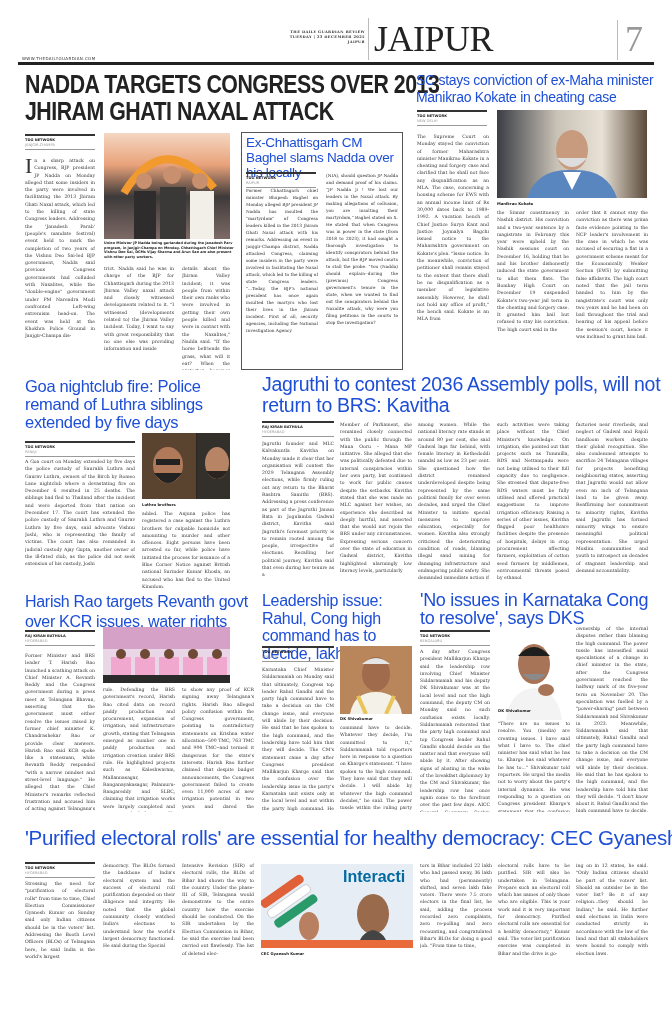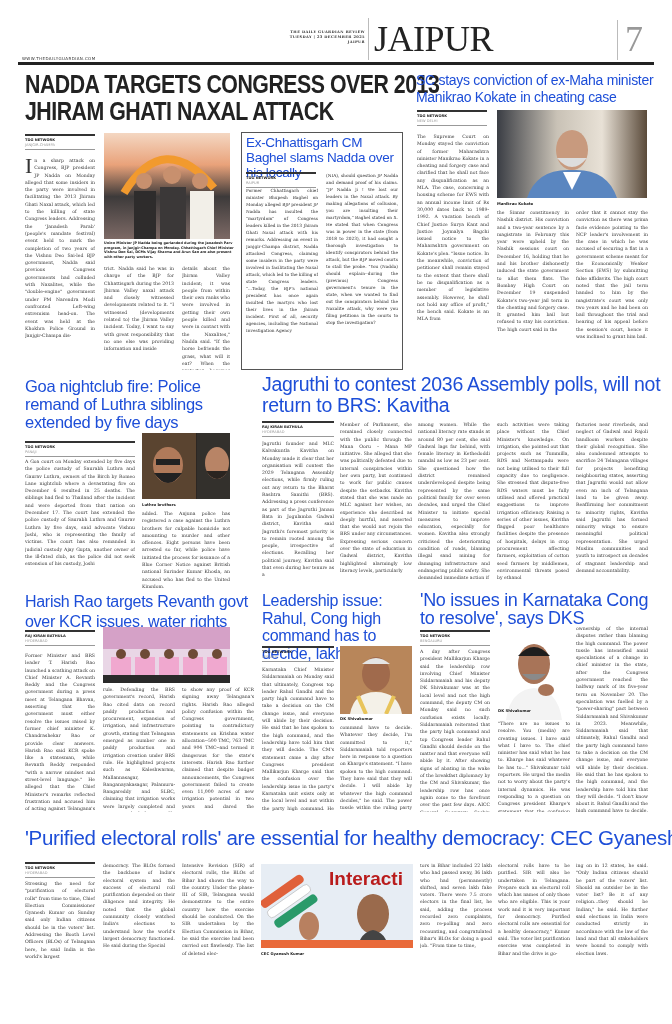--- a/index.html
+++ b/index.html
@@ -195,18 +195,18 @@
       <g transform="rotate(-35 30 40)">
         <rect x="5" y="20" width="50" height="9" rx="4" fill="#e0603a"></rect>
         <rect x="5" y="32" width="50" height="9" rx="4" fill="#fff" stroke="#aaa" stroke-width=".5"></rect>
         <rect x="5" y="44" width="50" height="9" rx="4" fill="#2a9a6a"></rect>
       </g>
       <ellipse cx="112" cy="50" rx="16" ry="20" fill="#9a6a4c"></ellipse>
       <path d="M96 84 Q100 68 112 66 Q124 68 128 84 Z" fill="#444"></path>
       <ellipse cx="48" cy="62" rx="10" ry="14" fill="#b88060"></ellipse>
       <rect x="0" y="76" width="152" height="8" fill="#e96a3a"></rect>
     </svg>
-  <div class="abs" style="left:68px;top:4px;font-family:'Liberation Sans',sans-serif;font-weight:bold;font-size:19px;color:#b91c1c;white-space:nowrap">Interacti</div>
+  <div class="abs" style="left:82px;top:4px;font-family:'Liberation Sans',sans-serif;font-weight:bold;font-size:16px;color:#0369a1;white-space:nowrap">Interacti</div>
 </div>
 <div class="abs cap" style="left:261px;top:951px">CEC Gyanesh Kumar</div>
 <div class="abs txt" style="left:420px;top:862px;width:72px;height:158px">tors in Bihar included 22 lakh who had passed away, 36 lakh who had (permanently) shifted, and seven lakh fake voters. There were 7.5 crore electors in the final list, he said, adding the process recorded zero complaints, zero re-polling and zero recounting, and congratulated Bihar's BLOs for doing a good job. "From time to time,</div>
 <div class="abs txt" style="left:498px;top:862px;width:72px;height:158px">electoral rolls have to be purified. SIR will also be undertaken in Telangana. Prepare such an electoral roll which has names of only those who are eligible. This is your work and it is very important for democracy. Purified electoral rolls are essential for a healthy democracy," Kumar said. The voter list purification exercise was completed in Bihar and the drive is go-</div>
 <div class="abs txt" style="left:576px;top:862px;width:72px;height:158px">ing on in 12 states, he said. "Only Indian citizens should be part of the voters' list. Should an outsider be in the voter list? Be it of any religion...they should be Indian," he said. He further said elections in India were conducted strictly in accordance with the law of the land and that all stakeholders were bound to comply with election laws.</div>
 
 </body></html>

